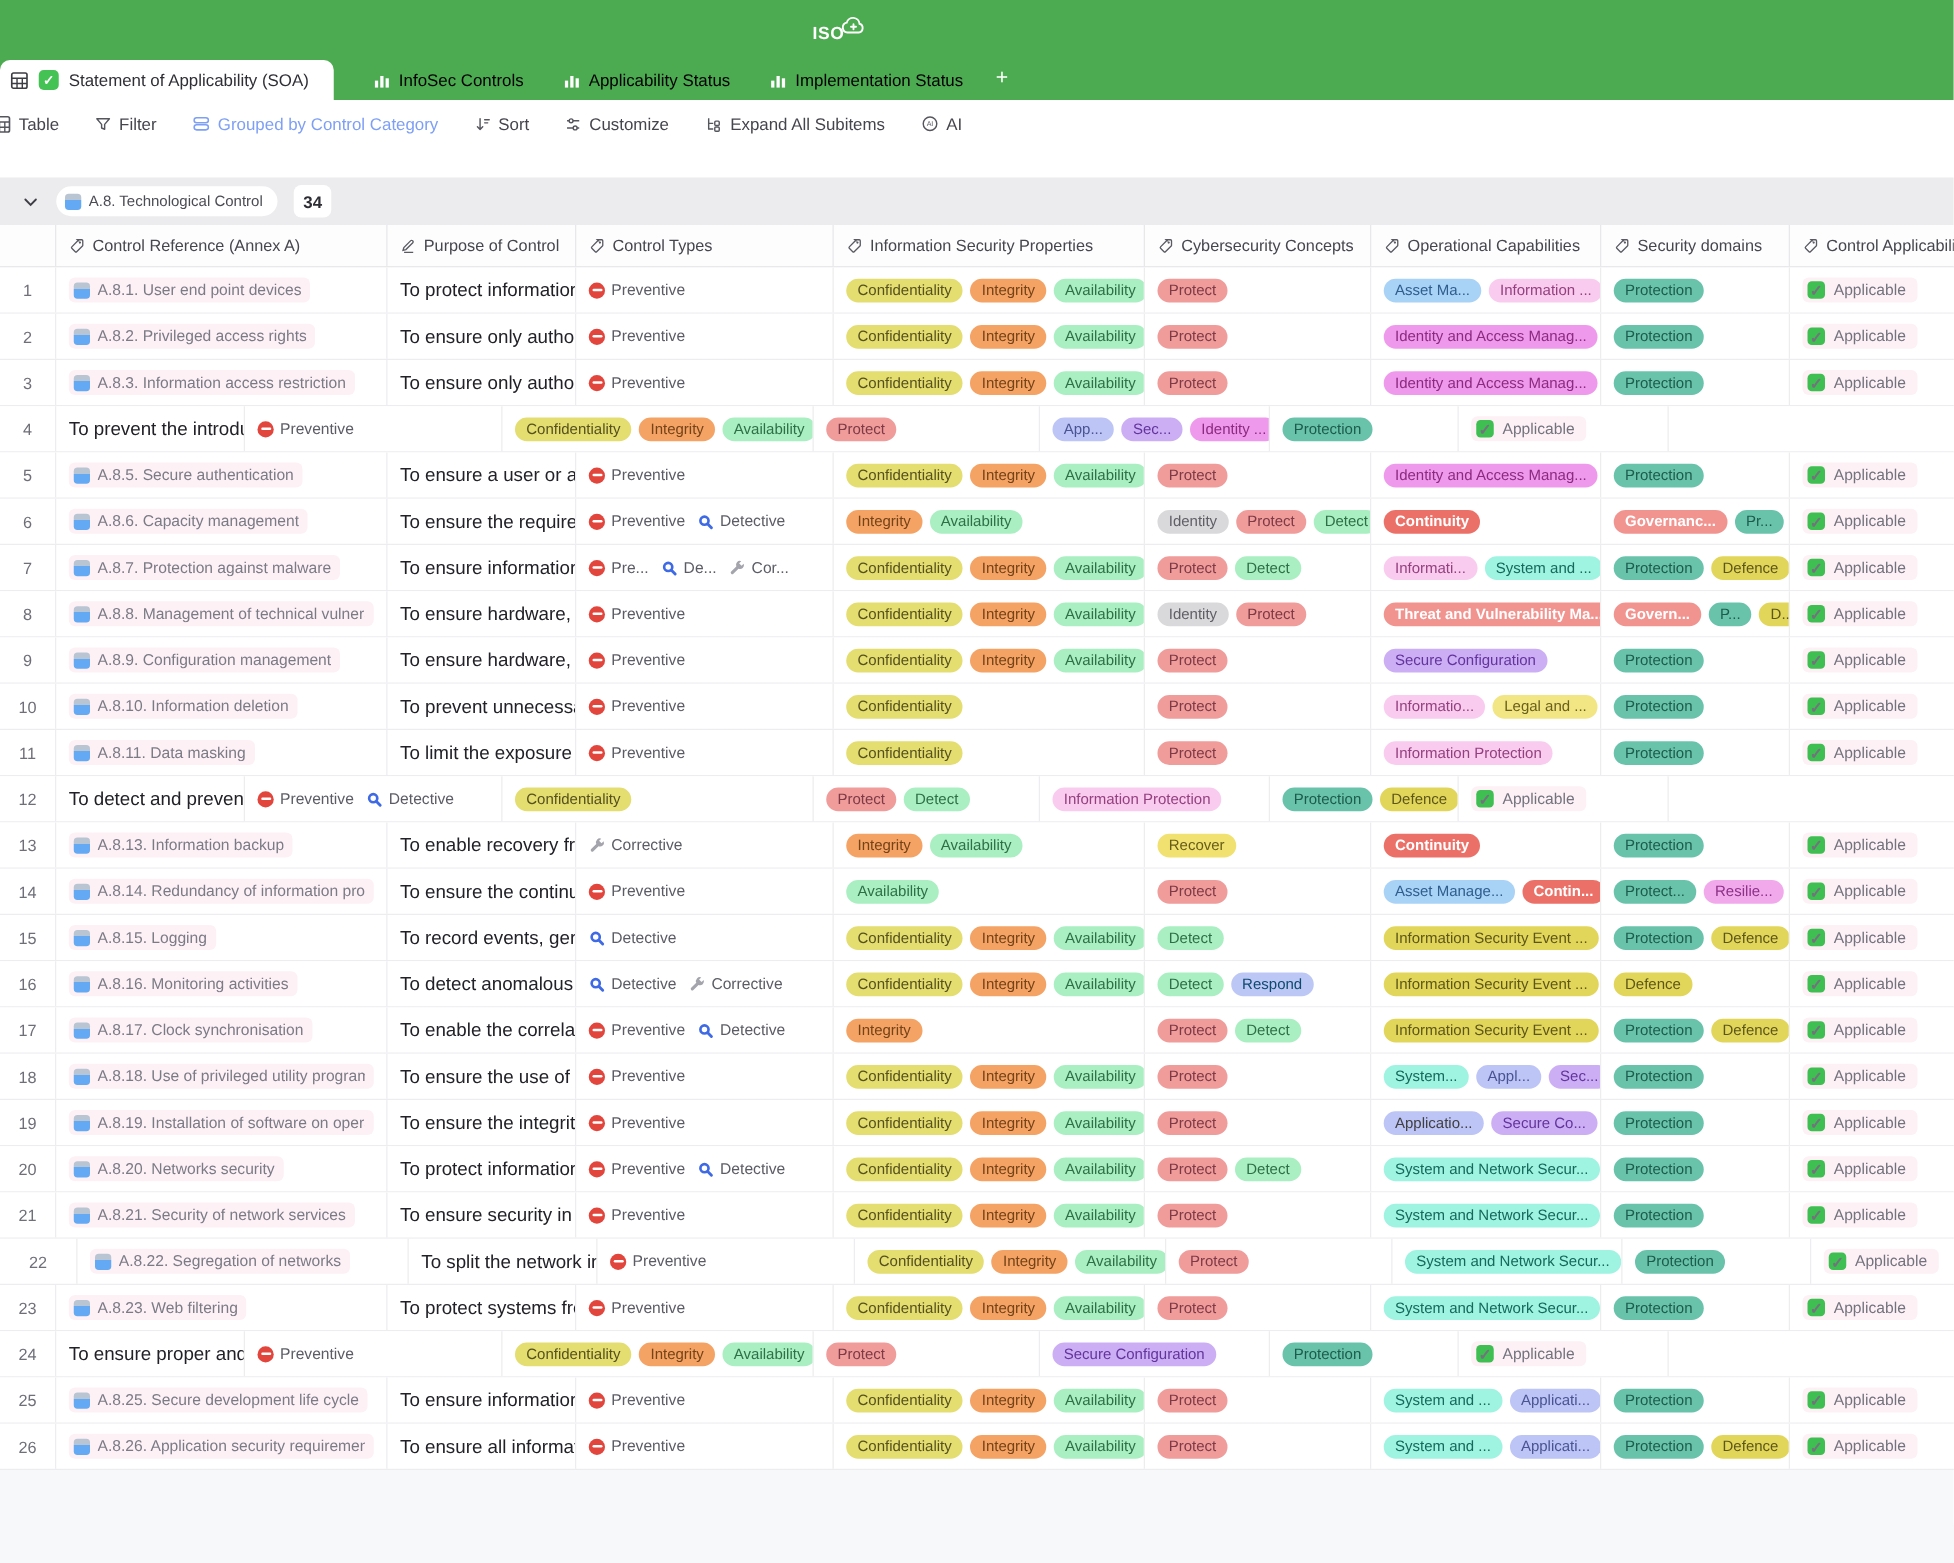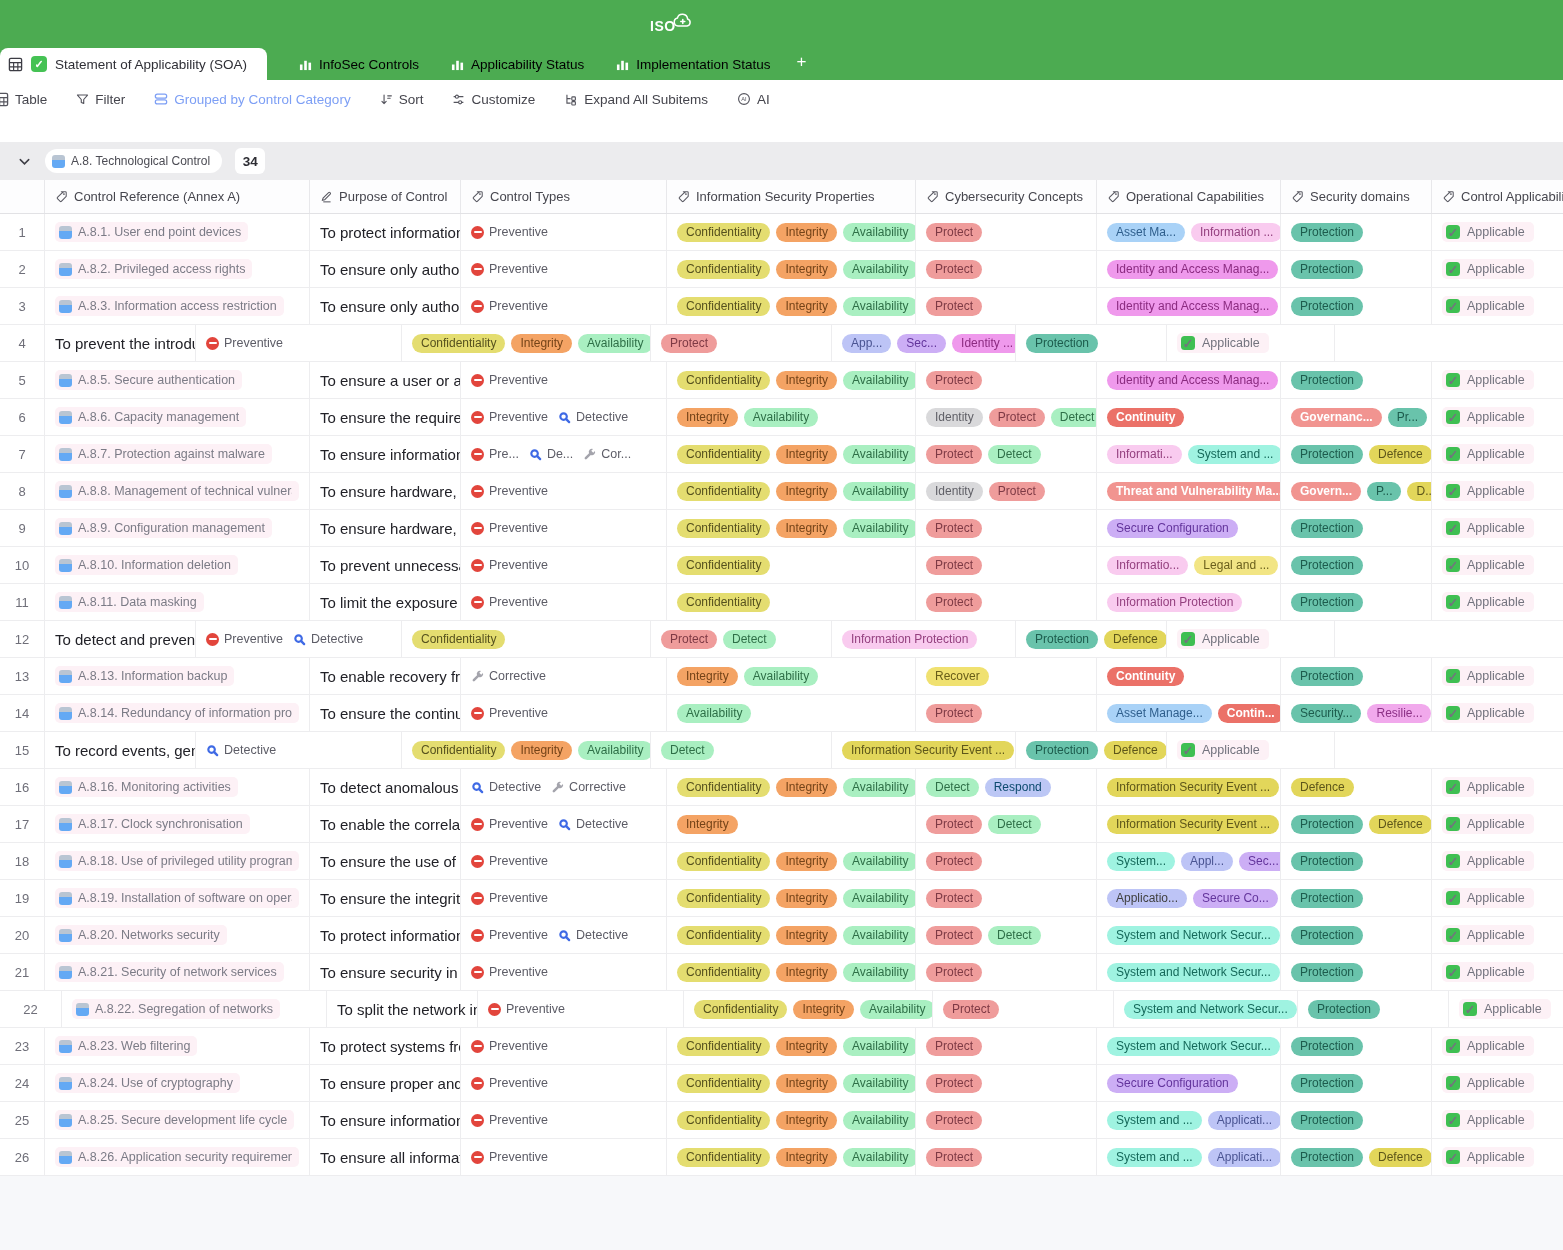--- a/index.html
+++ b/index.html
@@ -809,32 +809,38 @@
         <span class="pill" style="background:#a9efc1;color:#2e6f47">Availability</span>
       </div>
       <div class="td" style="width:181px">
         <span class="pill" style="background:#ef9c9b;color:#7e3a45">Protect</span>
       </div>
       <div class="td" style="width:184px">
         <span class="pill" style="background:#a9d2f7;color:#2e5e8c">Asset Manage...</span>
         <span class="pill bold" style="background:#eb7168;color:#ffffff">Contin...</span>
       </div>
       <div class="td" style="width:151px">
-        <span class="pill" style="background:#69c3ab;color:#1d5c4d">Security...</span>
+        <span class="pill" style="background:#69c3ab;color:#1d5c4d">Protect...</span>
         <span class="pill" style="background:#f1a9ec;color:#8d3187">Resilie...</span>
       </div>
       <div class="td" style="width:168px">
         <span class="applicable-badge">
           <span class="chk">✓</span>
           <span>Applicable</span>
         </span>
       </div>
     </div>
     <div class="tr">
       <div class="td c-num" style="width:45px">15</div>
+      <div class="td" style="width:265px">
+        <span class="ref-badge">
+          <span class="rec"></span>
+          <span>A.8.15. Logging</span>
+        </span>
+      </div>
       <div class="td c-purpose" style="width:151px">
         <span>To record events, gen</span>
       </div>
       <div class="td" style="width:206px;gap:0">
         <span class="type-item">
           <span class="ico">
             <svg width="13" height="13" viewBox="0 0 14 14">
               <circle cx="6" cy="6" r="3.5" fill="none" stroke="#3f6ae5" stroke-width="2.3"></circle>
               <path d="M8.8 8.8l3.2 3.2" stroke="#3f6ae5" stroke-width="2.5" stroke-linecap="round"></path>
             </svg>
@@ -1199,26 +1205,20 @@
       </div>
       <div class="td" style="width:168px">
         <span class="applicable-badge">
           <span class="chk">✓</span>
           <span>Applicable</span>
         </span>
       </div>
     </div>
     <div class="tr">
       <div class="td c-num" style="width:45px">24</div>
-      <div class="td" style="width:265px">
-        <span class="ref-badge">
-          <span class="rec"></span>
-          <span>A.8.24. Use of cryptography</span>
-        </span>
-      </div>
       <div class="td c-purpose" style="width:151px">
         <span>To ensure proper and</span>
       </div>
       <div class="td" style="width:206px;gap:0">
         <span class="type-item">
           <span class="prev-ico"></span>
           <span>Preventive</span>
         </span>
       </div>
       <div class="td" style="width:249px">

